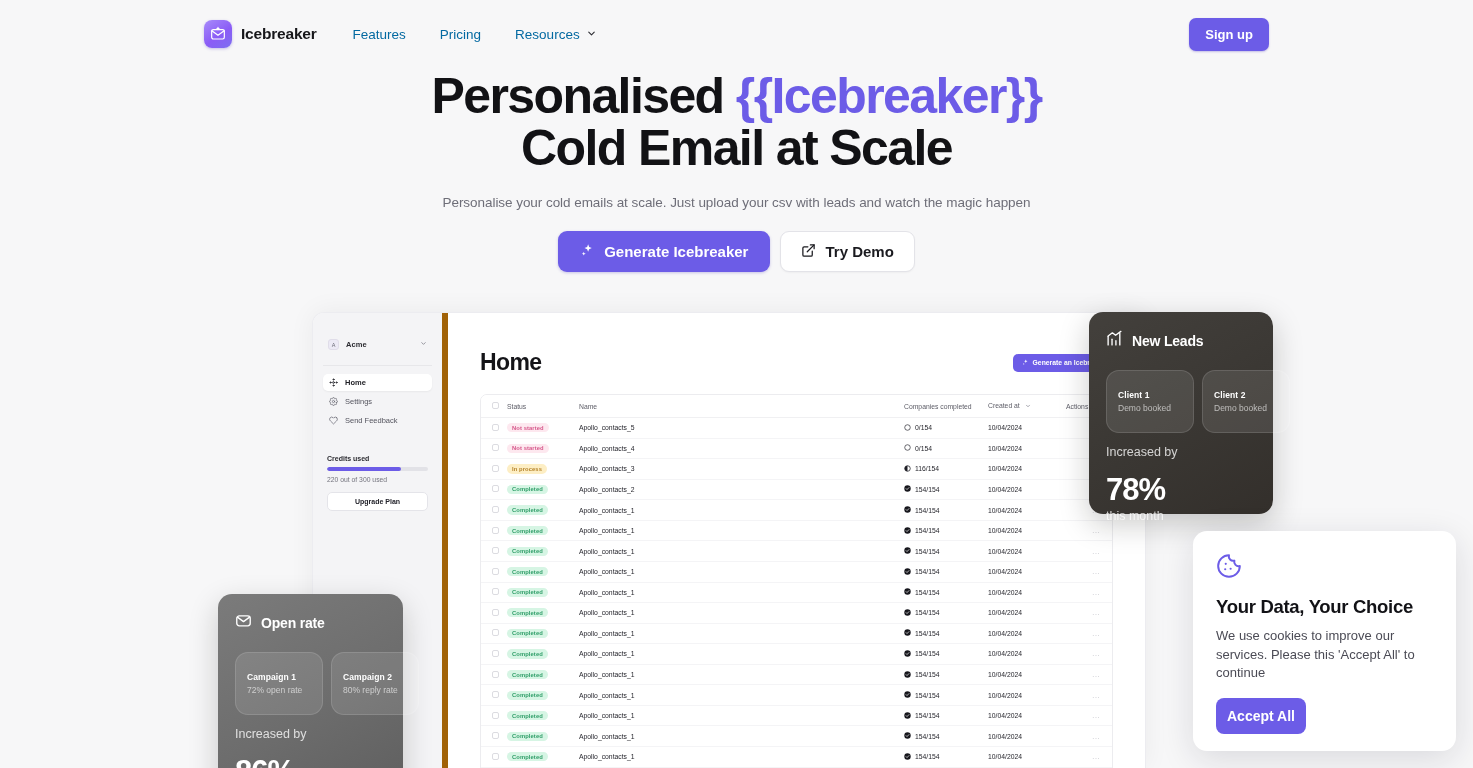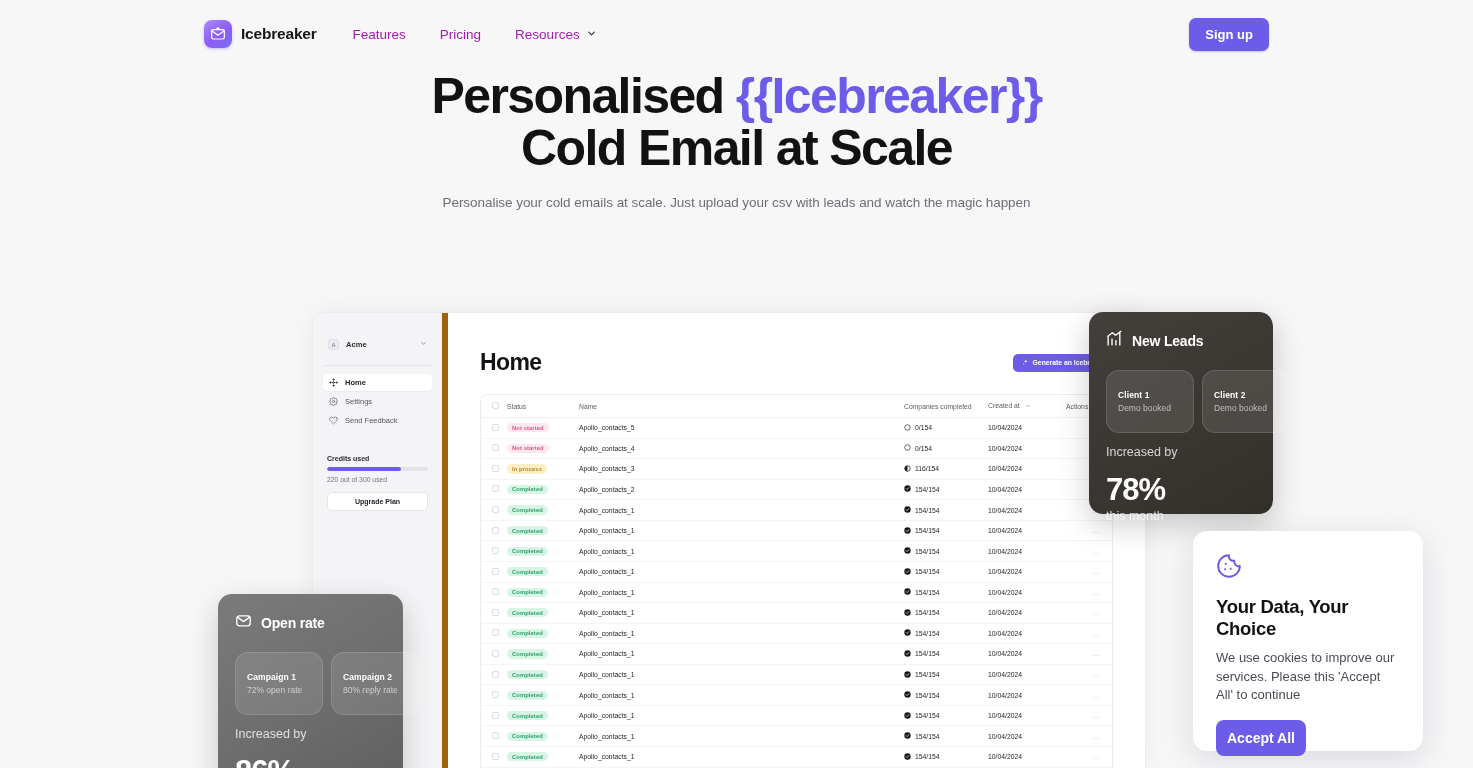--- a/index.html
+++ b/index.html
@@ -19,21 +19,21 @@
   .brand { display: flex; align-items: center; gap: 9px; margin-right: 36px; }
   .logo-box {
     width: 28px; height: 28px; border-radius: 8px;
     background: linear-gradient(145deg, #a78bfa 0%, #8b5cf6 55%, #7c6ef0 100%);
     display: flex; align-items: center; justify-content: center;
     box-shadow: 0 1px 3px rgba(100,80,200,.35);
   }
   .brand-name { font-size: 15.5px; font-weight: 700; color: #17171a; letter-spacing: -.2px; }
   .nav-links { display: flex; align-items: center; gap: 34px; }
   .nav-link {
-    font-size: 13.5px; color: #a21caf; font-weight: 500;
+    font-size: 13.5px; color: #0369a1; font-weight: 500;
     display: flex; align-items: center; gap: 6px; cursor: pointer;
   }
   .nav-spacer { flex: 1; }
   .signup-btn {
     background: #6c5ce7; color: #fff; font-size: 13px; font-weight: 600;
     border: none; border-radius: 7px; padding: 9px 16px; cursor: pointer;
     box-shadow: 0 1px 2px rgba(80,60,190,.3);
   }
 
   
@@ -161,21 +161,21 @@
     border-radius: 13px; padding: 19px 11px; flex-shrink: 0; min-width: 88px;
   }
   .pill-t { font-size: 8.5px; font-weight: 700; color: #fff; letter-spacing: .1px; }
   .pill-s { font-size: 8.5px; color: rgba(255,255,255,.62); margin-top: 3px; white-space: nowrap; }
   .stat-lead { font-size: 12.5px; color: rgba(255,255,255,.78); margin-top: 12px; }
   .stat-big { font-size: 31px; font-weight: 700; letter-spacing: -1px; line-height: 34px; margin-top: 14px; }
   .stat-sub { font-size: 12.5px; color: rgba(255,255,255,.78); margin-top: 2px; }
 
   
   .cookie {
-    position: absolute; left: 1193px; top: 531px; width: 230px; height: 220px;
+    position: absolute; left: 1193px; top: 531px; width: 263px; height: 220px;
     background: #fff; border-radius: 14px; padding: 22px 23px;
     box-shadow: 0 8px 34px rgba(25,25,50,.13);
   }
   .cookie-title { font-size: 18.5px; font-weight: 600; color: #121216; margin-top: 13px; letter-spacing: -.3px; }
   .cookie-body { font-size: 13px; line-height: 18.5px; color: #4b4b55; margin-top: 9px; }
   .accept-btn {
     margin-top: 15px; background: #6c5ce7; color: #fff; border: none;
     border-radius: 8px; font-size: 14px; font-weight: 600;
     padding: 10px 11px; cursor: pointer;
   }
@@ -215,20 +215,41 @@
     <div class="nav-spacer"></div>
     <button class="signup-btn">Sign up</button>
   </div>
 
   <div class="hero">
     <h1 class="headline">
       <span>Personalised </span><span class="hl-accent">{{Icebreaker}}</span><br>
       <span>Cold Email at Scale</span>
     </h1>
     <div class="subhead">Personalise your cold emails at scale. Just upload your csv with leads and watch the magic happen</div>
+    <div class="cta-row">
+      <button class="btn-primary">
+        <span>
+          <svg width="15" height="15" viewBox="0 0 24 24" fill="#ffffff">
+            <path d="M13 2l1.6 4.2L18.8 8l-4.2 1.8L13 14l-1.6-4.2L7.2 8l4.2-1.8z"></path>
+            <path d="M6 14l.9 2.3L9.2 17l-2.3.9L6 20l-.9-2.1L2.8 17l2.3-.7z"></path>
+          </svg>
+        </span>
+        <span>Generate Icebreaker</span>
+      </button>
+      <button class="btn-secondary">
+        <span>
+          <svg width="15" height="15" viewBox="0 0 24 24" fill="none" stroke="#1a1a1f" stroke-width="2" stroke-linecap="round" stroke-linejoin="round">
+            <path d="M18 13v6a2 2 0 0 1-2 2H5a2 2 0 0 1-2-2V8a2 2 0 0 1 2-2h6"></path>
+            <path d="M15 3h6v6"></path>
+              <path d="M10 14L21 3"></path>
+          </svg>
+        </span>
+        <span>Try Demo</span>
+      </button>
+    </div>
   </div>
 
   <div class="app-mock">
 
     <div class="app-sidebar">
       <div class="ws-switch">
         <span class="ws-avatar">A</span>
         <span class="ws-name">Acme</span>
         <span>
           <svg width="7" height="7" viewBox="0 0 24 24" fill="none" stroke="#8a8a94" stroke-width="3" stroke-linecap="round" stroke-linejoin="round">

